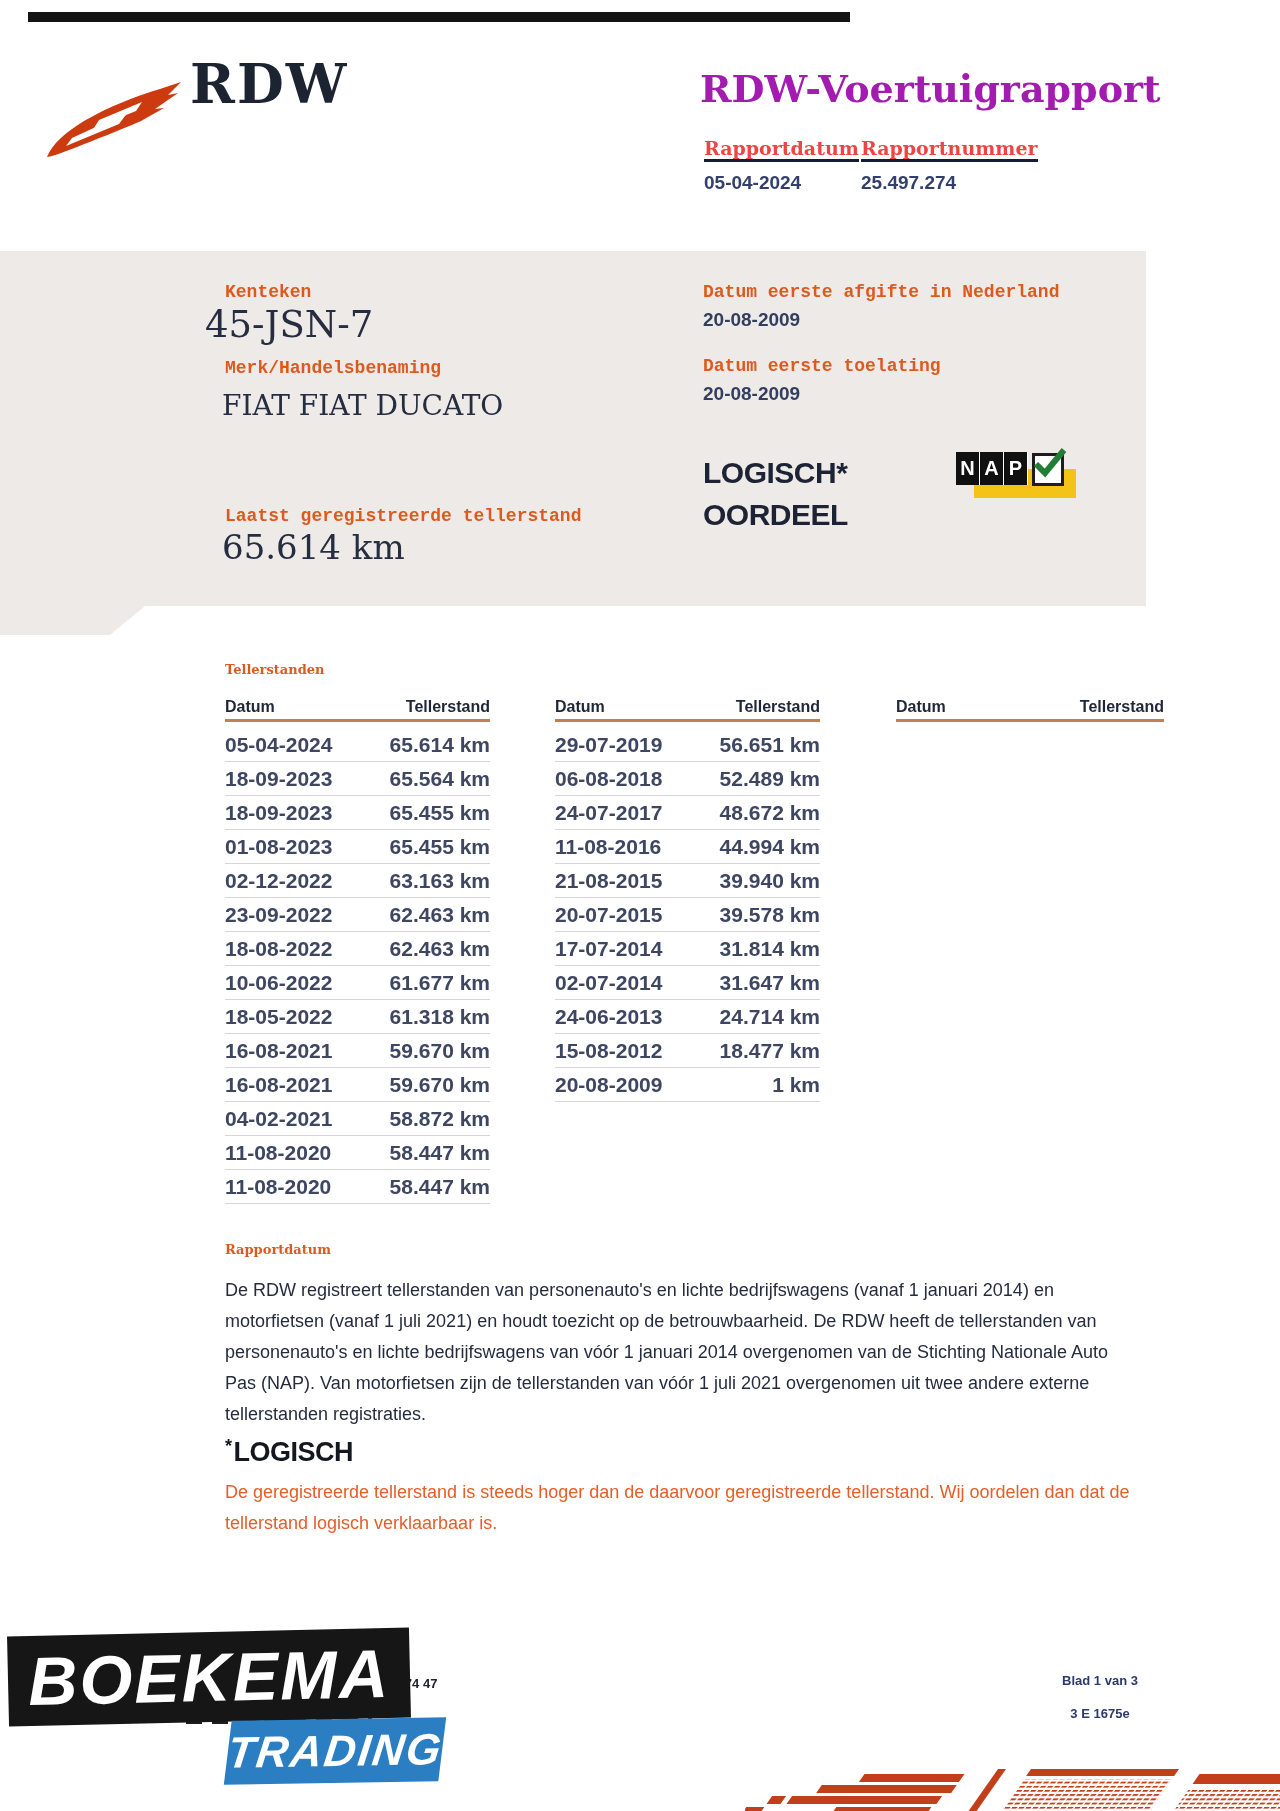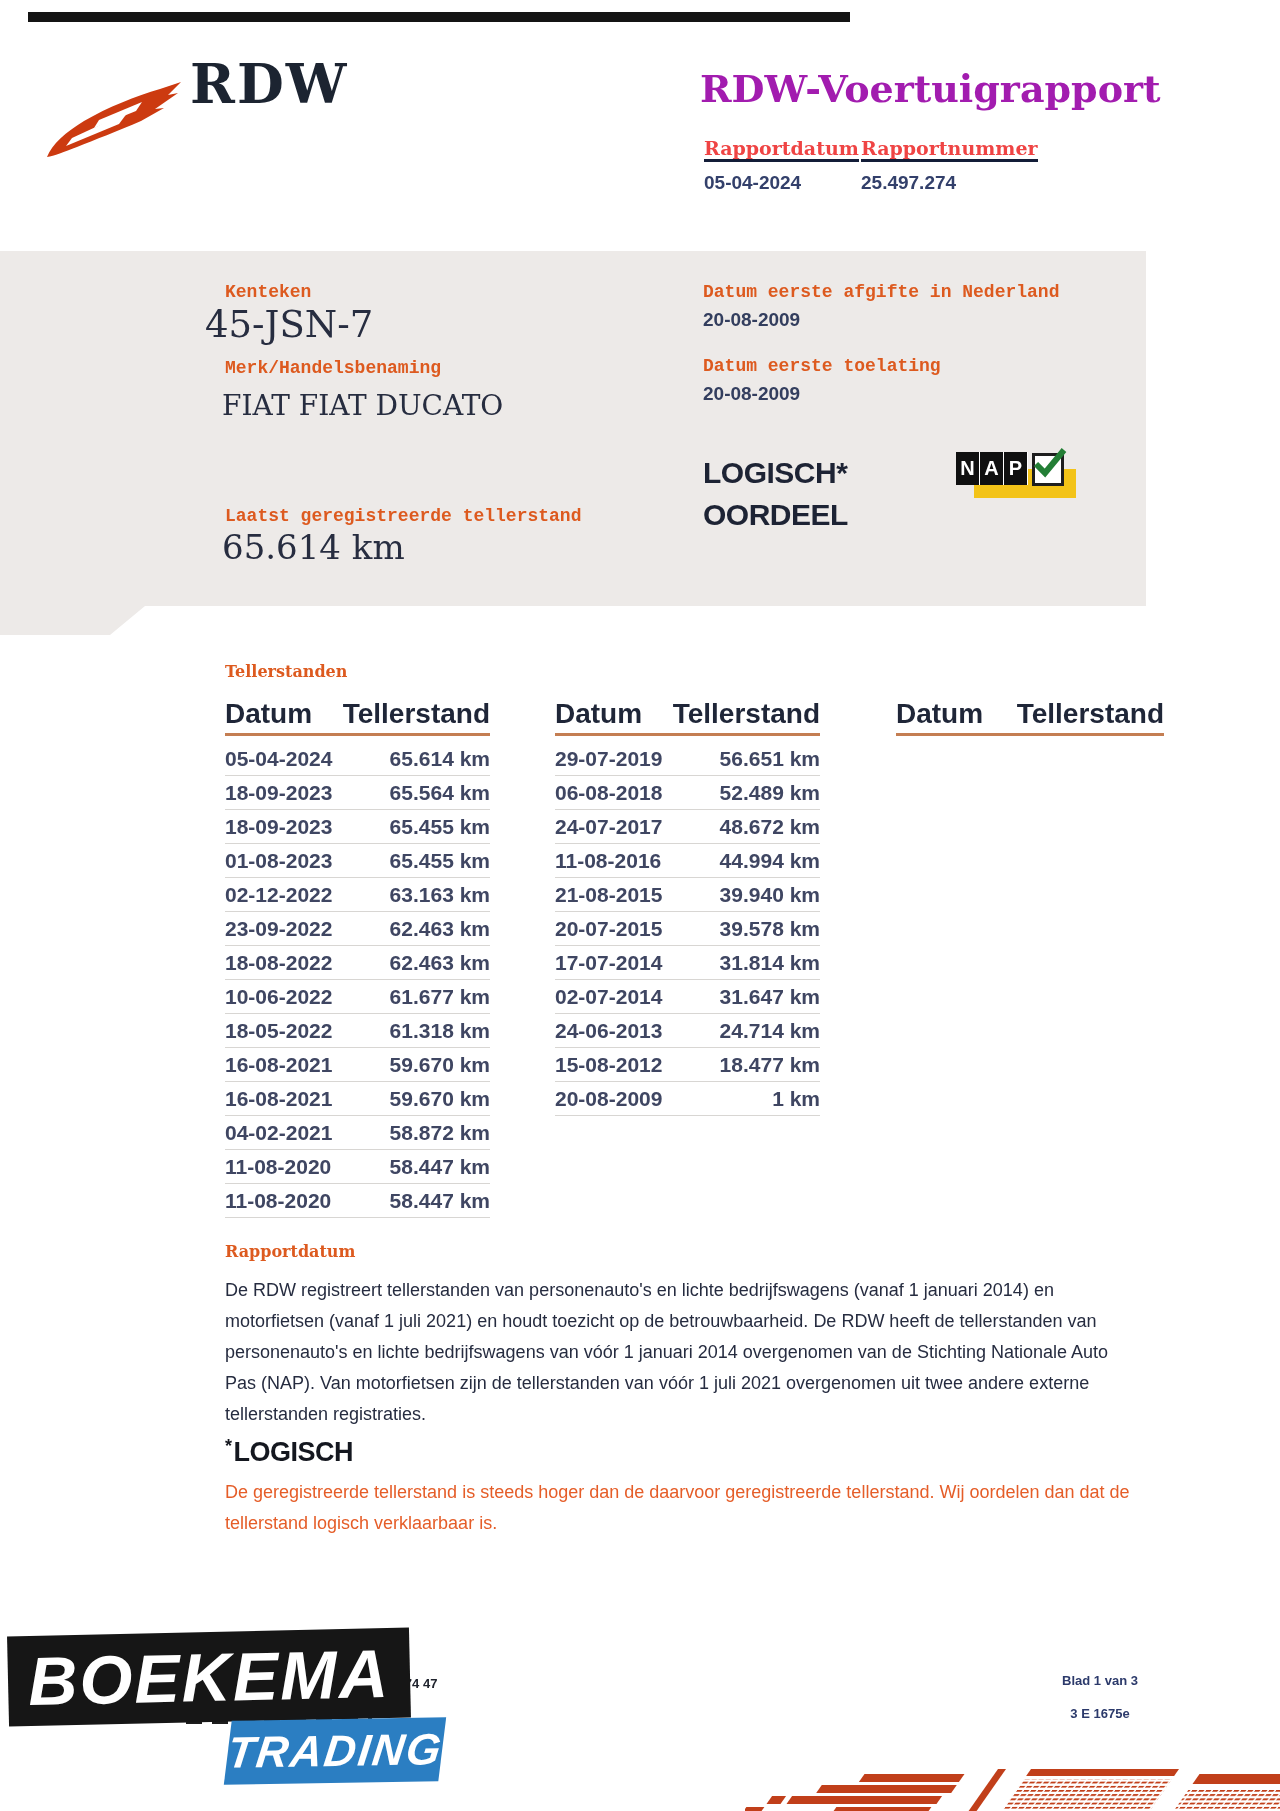--- a/index.html
+++ b/index.html
@@ -56,27 +56,27 @@
               line-height:33px; border-right:1px solid #fff; }
   .nap-t1 { left:0; } .nap-t2 { left:24px; } .nap-t3 { left:48px; }
   .nap-checkbox { left:76px; top:1px; width:26px; height:27px; background:#ffffff;
                   border:3px solid #1e1e1e; }
   .nap-check-svg { left:74px; top:-6px; width:38px; height:34px; }
 
   #laatst-label { left:225px; top:494px; }
   #laatst-value { left:222px; top:515px; font-size:34px; }
 
   
-  .section-h { font-family:"DejaVu Serif", serif; font-weight:bold; font-size:16px; color:#dd5a1f; }
+  .section-h { font-family:"DejaVu Serif", serif; font-weight:bold; font-size:13px; color:#dd5a1f; }
   #tellerstanden-title { left:225px; top:650px; }
   .tgroup { position:absolute; top:686px; }
   #group1 { left:225px; width:265px; }
   #group2 { left:555px; width:265px; }
   #group3 { left:896px; width:268px; }
-  .thead { display:flex; justify-content:space-between; font-weight:bold; font-size:28px;
+  .thead { display:flex; justify-content:space-between; font-weight:bold; font-size:16px;
            color:#1f2638; padding-bottom:3px; border-bottom:3px solid #c47e52; }
   .trows { margin-top:6px; }
   .trow { display:flex; justify-content:space-between; align-items:center; height:33px;
           border-bottom:1px solid #d8d6d3; font-weight:bold; font-size:21px; color:#3f4662; }
 
   
   #toelichting-title { left:225px; top:1230px; }
   .body-par { left:225px; top:1263px; width:908px; font-size:18px; line-height:31px; color:#262c40; }
   .logisch-h { left:225px; top:1424px; font-size:27px; font-weight:bold; color:#14171f; letter-spacing:-0.5px; }
   .logisch-h .ast { font-size:18px; vertical-align:9px; margin-right:2px; }

